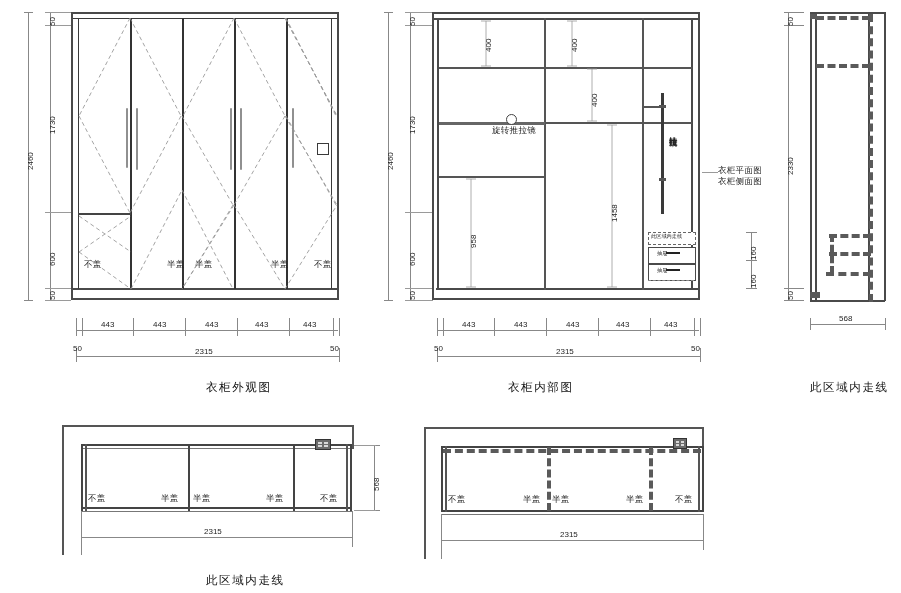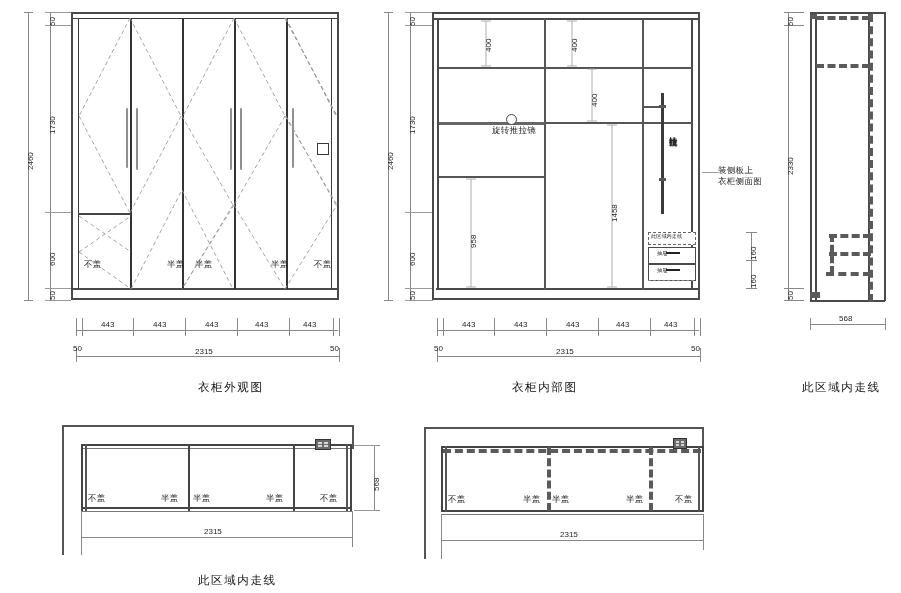--- a/index.html
+++ b/index.html
@@ -42,20 +42,21 @@
   .txt.num{font-size:8px;font-family:"Liberation Sans",sans-serif;}
   .txt.tiny{font-size:5.2px;}
   .txt.vert{
     writing-mode:vertical-rl;text-orientation:mixed;
   }
   .rot90{transform:rotate(-90deg);transform-origin:0 0;}
   .title{
     position:absolute;font-size:11.5px;letter-spacing:1.6px;
     color:#111;font-family:"DejaVu Sans","Liberation Sans",sans-serif;
     white-space:nowrap;
+    margin-left:8px;
   }
 
   
   .handle{position:absolute;background:#909090;width:2px;border-radius:1px;}
 
   
   .sqhw{position:absolute;border:1.6px solid #3a3a3a;background:#fff;}
   .circ{position:absolute;border:1.3px solid #444;border-radius:50%;background:#fff;}
 
   .hwbox{position:absolute;background:#6b6b6b;border:1px solid #333;}
@@ -268,21 +269,21 @@
 
     <div class="drawerbox" style="left:268px;top:247px;width:46px;height:15px;"></div>
     <div class="txt tiny" style="left:277px;top:251px;">抽屉</div>
     <div class="strike" style="left:286px;top:252px;width:14px;height:2px;"></div>
     <div class="drawerbox" style="left:268px;top:264px;width:46px;height:15px;"></div>
     <div class="txt tiny" style="left:277px;top:268px;">抽屉</div>
     <div class="strike" style="left:286px;top:269px;width:14px;height:2px;"></div>
     <div class="dashln h" style="left:268px;top:280px;width:46px;"></div>
 
     <div class="ln light" style="left:322px;top:172px;width:16px;height:1px;"></div>
-    <div class="txt cn" style="left:338px;top:166px;">装侧板上</div>
+    <div class="txt cn" style="left:338px;top:166px;">衣柜平面图</div>
     <div class="txt cn" style="left:338px;top:177px;">衣柜侧面图</div>
 
     <div class="ln dim" style="left:57px;top:330px;width:262px;"></div>
     <div class="ln dimv" style="left:57px;top:318px;height:18px;"></div>
     <div class="ln dimv" style="left:63px;top:318px;height:18px;"></div>
     <div class="ln dimv" style="left:114px;top:318px;height:18px;"></div>
     <div class="ln dimv" style="left:166px;top:318px;height:18px;"></div>
     <div class="ln dimv" style="left:218px;top:318px;height:18px;"></div>
     <div class="ln dimv" style="left:270px;top:318px;height:18px;"></div>
     <div class="ln dimv" style="left:314px;top:318px;height:18px;"></div>
@@ -294,21 +295,21 @@
     <div class="txt num" style="left:236px;top:320px;">443</div>
     <div class="txt num" style="left:284px;top:320px;">443</div>
 
     <div class="ln dim" style="left:57px;top:356px;width:263px;"></div>
     <div class="ln dimv" style="left:57px;top:348px;height:14px;"></div>
     <div class="ln dimv" style="left:320px;top:348px;height:14px;"></div>
     <div class="txt num" style="left:176px;top:347px;">2315</div>
     <div class="txt num" style="left:54px;top:344px;">50</div>
     <div class="txt num" style="left:311px;top:344px;">50</div>
 
-    <div class="title" style="left:132px;top:380px;">衣柜内部图</div>
+    <div class="title" style="left:120px;top:380px;">衣柜内部图</div>
   </div>
 
   <div class="abs" style="left:740px;top:0;width:161px;height:400px;">
 
     <div class="ln dimv" style="left:48px;top:12px;height:288px;"></div>
     <div class="ln dim" style="left:44px;top:12px;width:20px;"></div>
     <div class="ln dim" style="left:44px;top:25px;width:20px;"></div>
     <div class="ln dim" style="left:44px;top:288px;width:20px;"></div>
     <div class="ln dim" style="left:44px;top:300px;width:20px;"></div>
     <div class="txt num rot90" style="left:46px;top:26px;">50</div>

